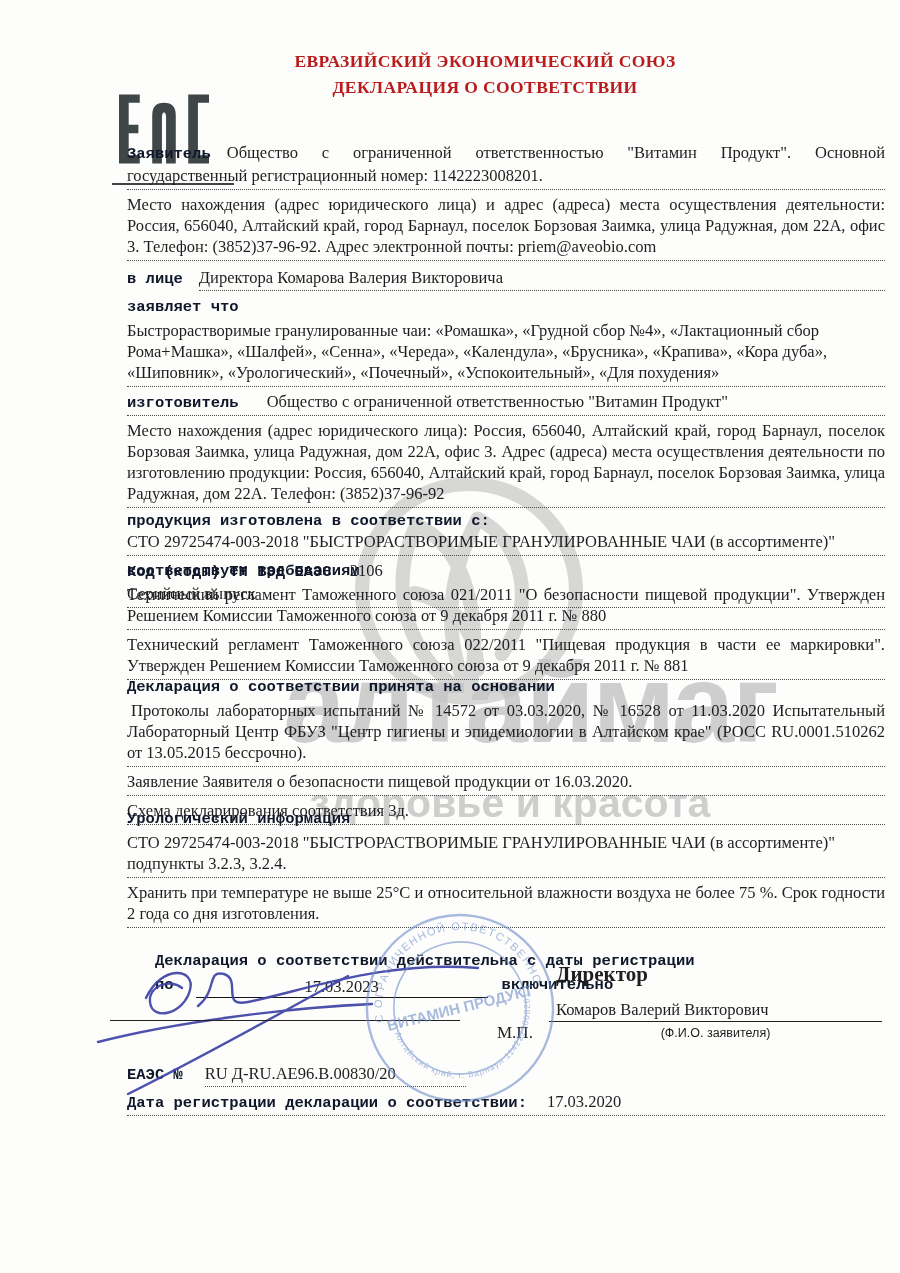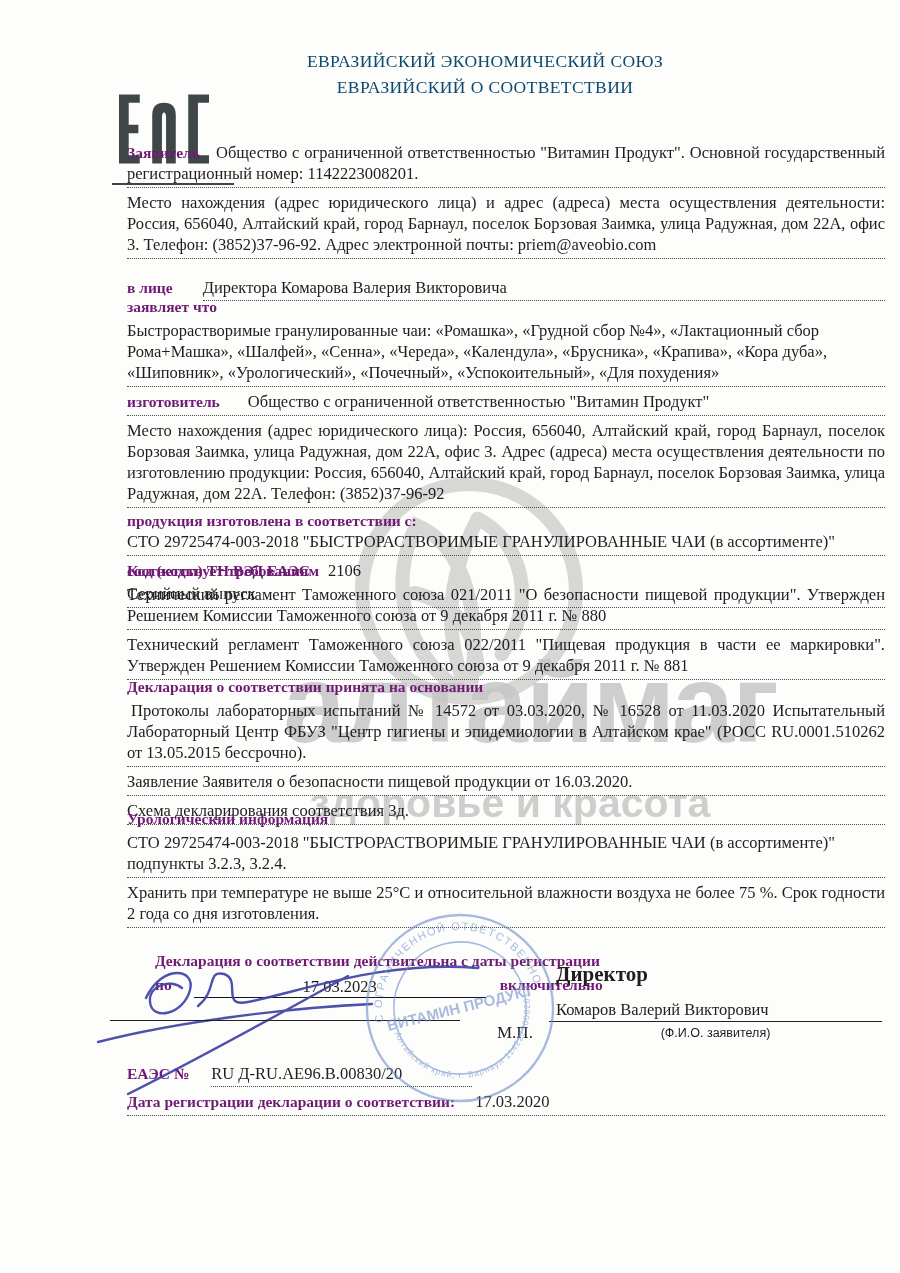--- a/index.html
+++ b/index.html
@@ -1,32 +1,32 @@
 <!DOCTYPE html>
 <html lang="ru"><head>
 <meta charset="utf-8">
 <style>
   html,body{margin:0;padding:0;background:#ffffff;}
   #page{position:relative;width:900px;height:1273px;background:#fdfdfc;overflow:hidden;
         font-family:"Liberation Serif",serif;color:#1e1e1e;}
   .serif{font-family:"Liberation Serif",serif;font-size:16.5px;line-height:21px;}
-  .sansb{font-family:Liberation Serif, serif;font-weight:700;font-size:15.5px;color:#701a75;}
+  .sansb{font-family:Liberation Mono, monospace;font-weight:700;font-size:15.5px;color:#0f172a;}
   .just{text-align:justify;}
   p{margin:0;}
   .blk{padding-bottom:3px;margin-bottom:4px;}
   .dotted{border-bottom:1px dotted #4a4a4a;}
   .grp{position:absolute;left:127px;width:758px;z-index:2;}
   .lbl-inline{margin-right:16px;}
   .row{display:flex;align-items:baseline;}
   .fill-dotted{flex:1;border-bottom:1px dotted #4a4a4a;margin-left:16px;}
   .heading{margin:0 0 4px 0;}
   .cap{font-family:"Liberation Sans",sans-serif;font-size:12.5px;color:#1c1c1c;text-align:center;}
   
   #title{position:absolute;left:205px;top:48px;width:560px;text-align:center;z-index:2;
-         font-weight:400;font-size:17.5px;line-height:26px;letter-spacing:.4px;color:#0c4a6e;}
+         font-weight:700;font-size:17.5px;line-height:26px;letter-spacing:.4px;color:#b91c1c;}
   
   #eac{position:absolute;left:119px;top:86px;z-index:2;}
   #eac-line{position:absolute;left:112px;top:183px;width:122px;border-top:2px solid #3f4648;z-index:2;}
   
   .wm{position:absolute;z-index:1;pointer-events:none;}
   #wm-leaf{left:338px;top:462px;opacity:.40;}
   #wm-brand{left:140px;top:648px;width:780px;text-align:center;
             font-family:"Liberation Sans",sans-serif;font-weight:700;font-size:112px;line-height:112px;
             color:#c6c6c6;opacity:.85;letter-spacing:-2px;}
   #wm-tagline{left:295px;top:780px;width:430px;text-align:center;
@@ -49,21 +49,21 @@
   .reg-gap{margin-right:22px;}
   #reg-num-val{border-bottom:1px dotted #4a4a4a;padding-right:70px;}
 </style>
 </head>
 <body>
 
 <div id="page">
 
   <div id="title">
     <div>ЕВРАЗИЙСКИЙ ЭКОНОМИЧЕСКИЙ СОЮЗ</div>
-    <div>ЕВРАЗИЙСКИЙ О СООТВЕТСТВИИ</div>
+    <div>ДЕКЛАРАЦИЯ О СООТВЕТСТВИИ</div>
   </div>
 
   <svg id="eac" width="90" height="86" viewBox="0 0 130 100">
     <g fill="#3f4648">
       <path d="M0 0 H30 V12 H14 V44 H28 V56 H14 V88 H30 V100 H0 Z"></path>
       <path d="M48 100 V30 Q48 12 65 12 Q82 12 82 30 V100 H68 V34 Q68 26 65 26 Q62 26 62 34 V100 Z"></path>
       <path d="M100 0 H130 V12 H114 V88 H130 V100 H100 Z"></path>
     </g>
   </svg>
   <div id="eac-line"></div>
@@ -80,21 +80,21 @@
   <div id="wm-brand" class="wm">алтаймаг</div>
   <div id="wm-tagline" class="wm">здоровье и красота</div>
 
   <div class="grp" style="top:142px;">
     <div class="blk dotted">
       <p class="serif just"><span class="sansb lbl-inline">Заявитель</span><span>Общество с ограниченной ответственностью "Витамин Продукт". Основной государственный регистрационный номер: 1142223008201.</span></p>
     </div>
     <div class="blk dotted">
       <p class="serif just">Место нахождения (адрес юридического лица) и адрес (адреса) места осуществления деятельности: Россия, 656040, Алтайский край, город Барнаул, поселок Борзовая Заимка, улица Радужная, дом 22А, офис 3. Телефон: (3852)37-96-92. Адрес электронной почты: priem@aveobio.com</p>
     </div>
-    <div class="row" style="margin-top:18px;gap:14px;">
+    <div class="row" style="margin-top:6px;">
       <span class="sansb">в лице</span>
       <span class="fill-dotted serif" style="padding-bottom:2px;">Директора Комарова Валерия Викторовича</span>
     </div>
   </div>
 
   <div class="grp" style="top:298px;">
     <p class="sansb heading">заявляет что</p>
     <div class="blk dotted">
       <p class="serif">Быстрорастворимые гранулированные чаи: «Ромашка», «Грудной сбор №4», «Лактационный сбор Рома+Машка», «Шалфей», «Сенна», «Череда», «Календула», «Брусника», «Крапива», «Кора дуба», «Шиповник», «Урологический», «Почечный», «Успокоительный», «Для похудения»</p>
     </div>

